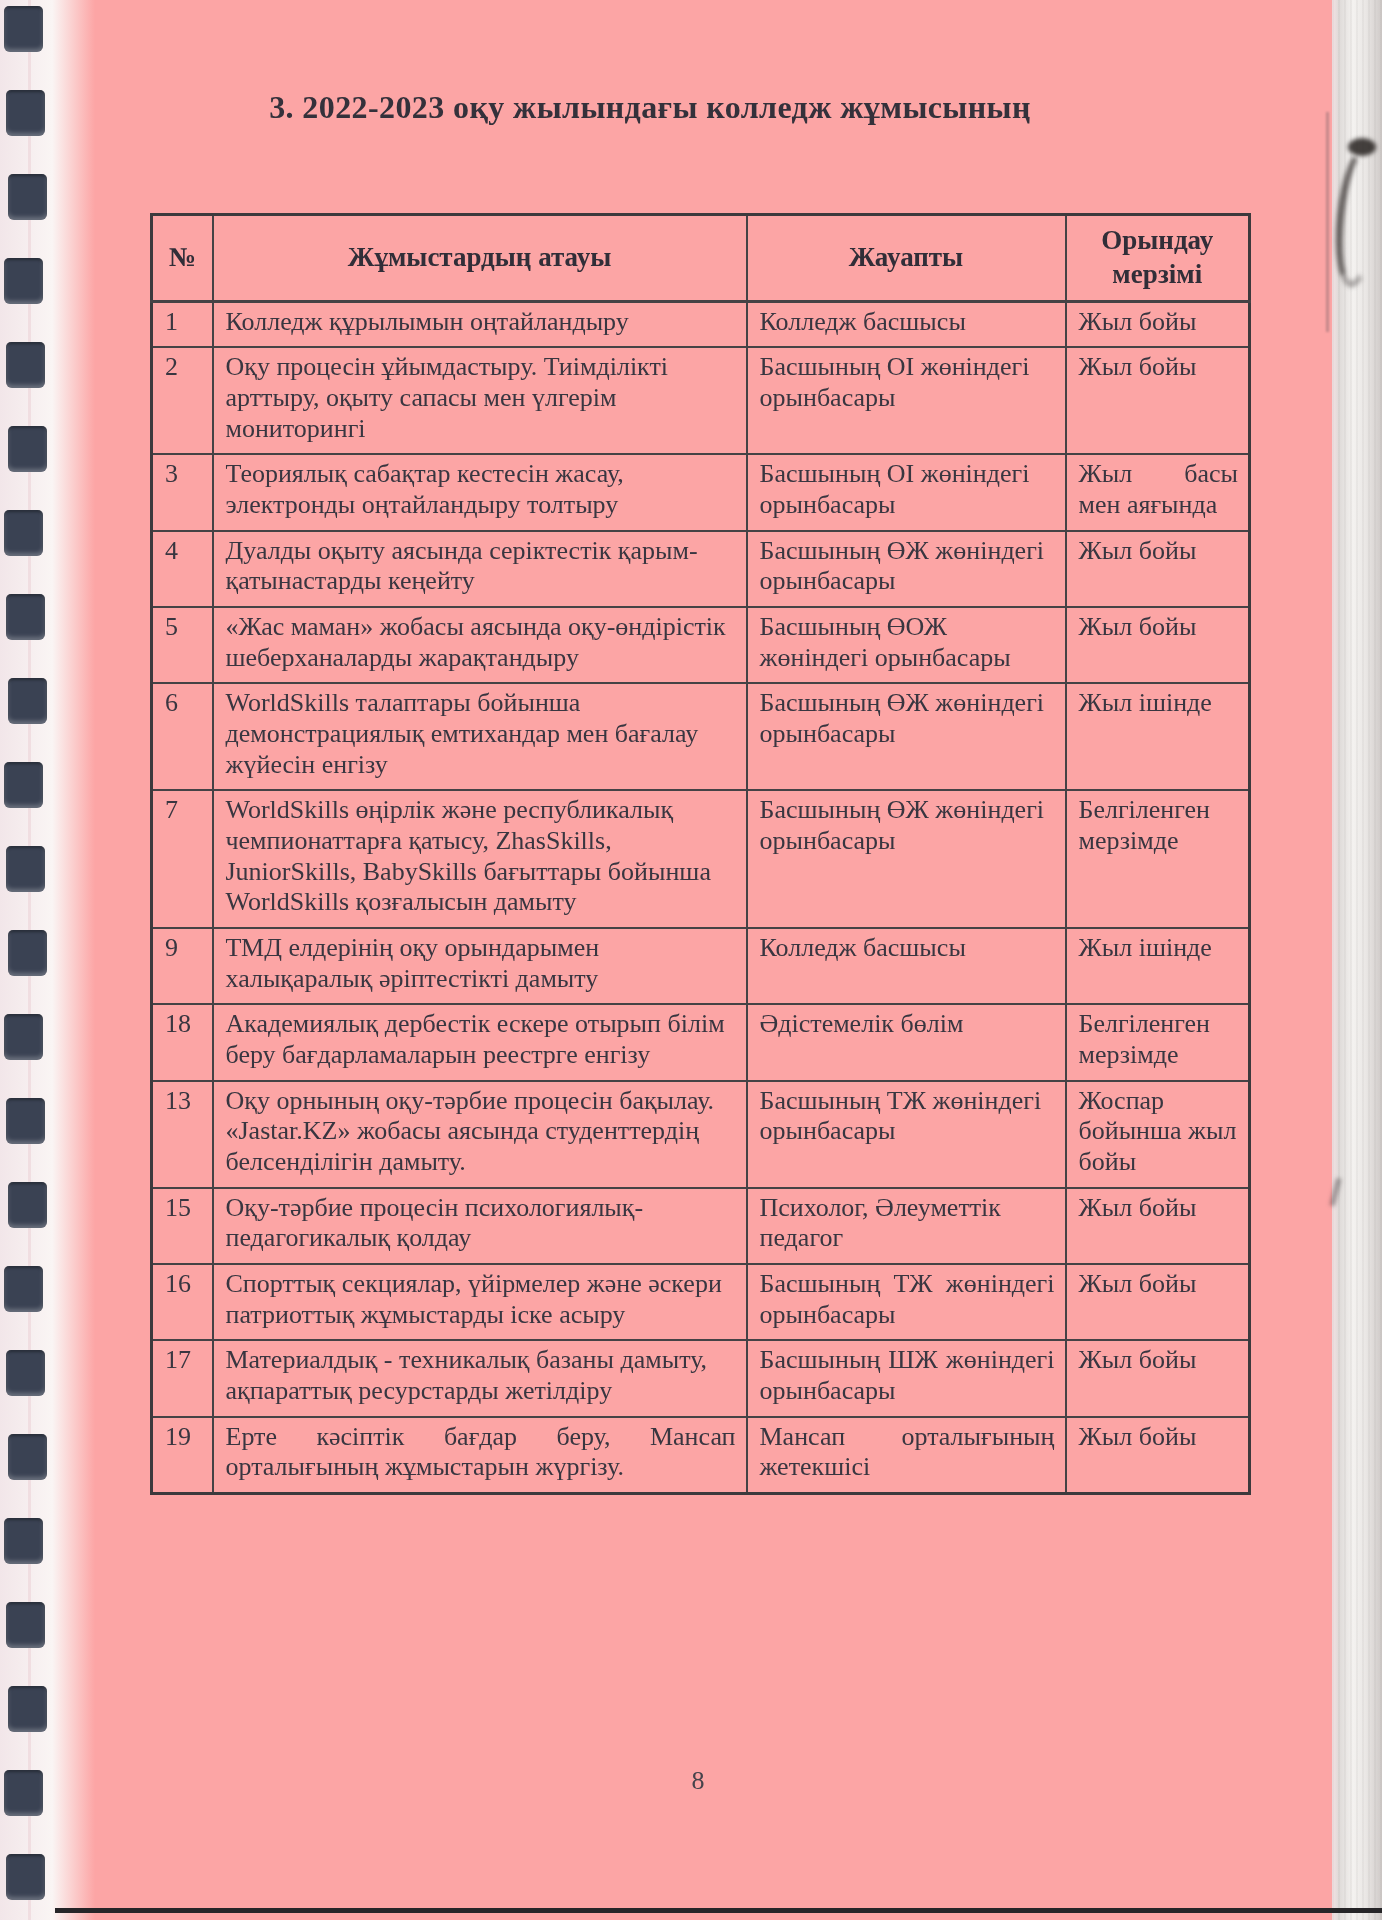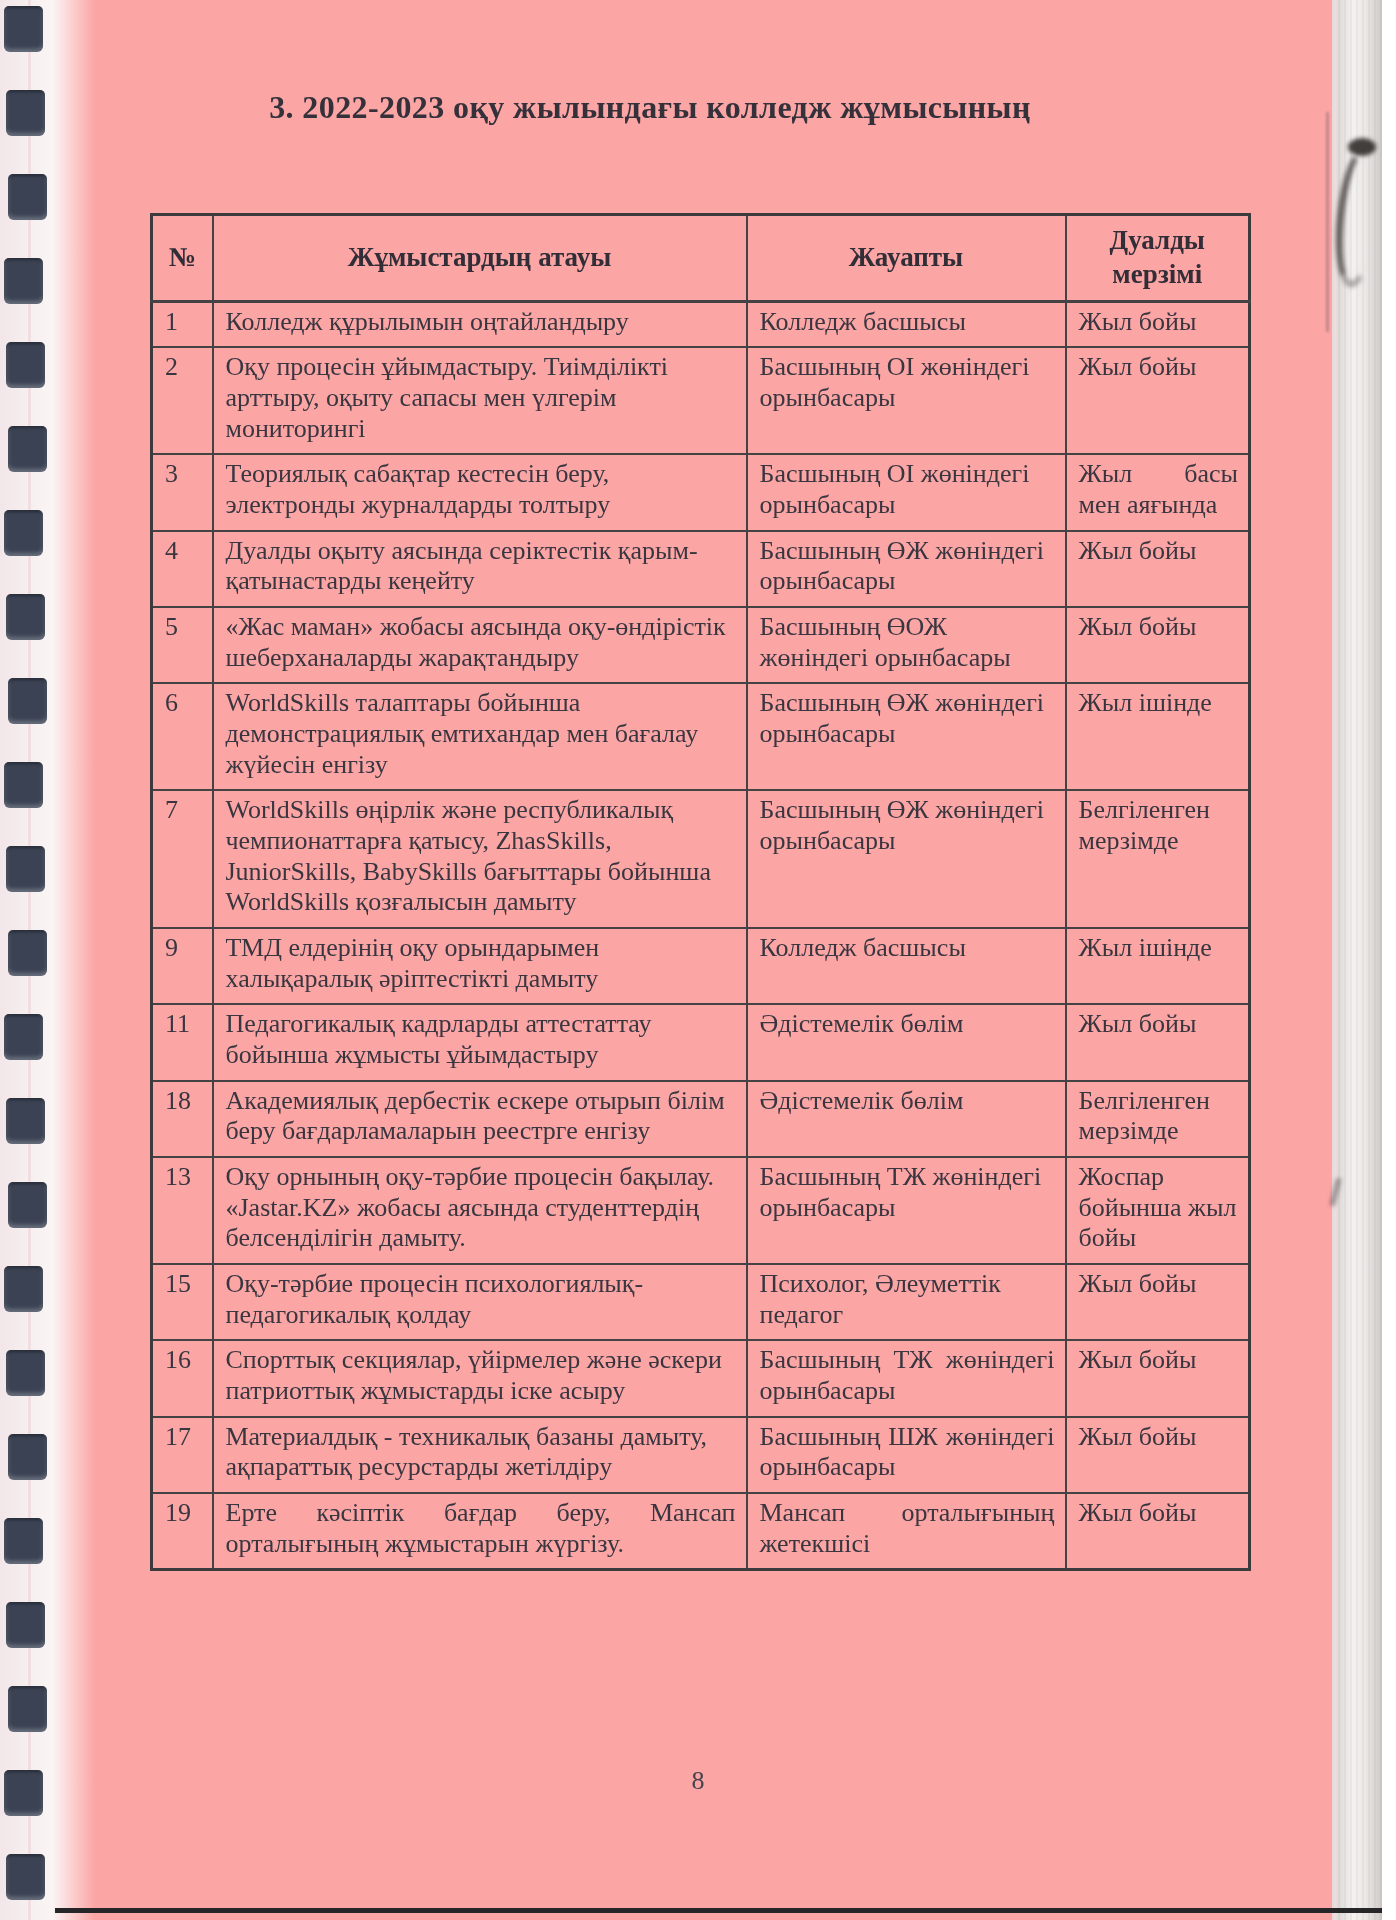--- a/index.html
+++ b/index.html
@@ -152,39 +152,39 @@
         <col class="w-no">
         <col class="w-name">
         <col class="w-resp">
         <col class="w-term">
       </colgroup>
     <thead>
       <tr>
         <th>№</th>
         <th>Жұмыстардың атауы</th>
         <th>Жауапты</th>
-        <th>Дуалды мерзімі</th>
+        <th>Орындау мерзімі</th>
       </tr>
     </thead>
     <tbody>
       <tr>
         <td class="c-no">1</td>
         <td class="c-name">Колледж құрылымын оңтайландыру</td>
         <td class="c-resp">Колледж басшысы</td>
         <td class="c-term">Жыл бойы</td>
       </tr>
       <tr>
         <td class="c-no">2</td>
         <td class="c-name">Оқу процесін ұйымдастыру. Тиімділікті арттыру, оқыту сапасы мен үлгерім мониторингі</td>
         <td class="c-resp">Басшының ОІ жөніндегі орынбасары</td>
         <td class="c-term">Жыл бойы</td>
       </tr>
       <tr>
         <td class="c-no">3</td>
-        <td class="c-name">Теориялық сабақтар кестесін беру, электронды журналдарды толтыру</td>
+        <td class="c-name">Теориялық сабақтар кестесін жасау, электронды оңтайландыру толтыру</td>
         <td class="c-resp">Басшының ОІ жөніндегі орынбасары</td>
         <td class="c-term just">Жыл басы мен аяғында</td>
       </tr>
       <tr>
         <td class="c-no">4</td>
         <td class="c-name">Дуалды оқыту аясында серіктестік қарым-қатынастарды кеңейту</td>
         <td class="c-resp">Басшының ӨЖ жөніндегі орынбасары</td>
         <td class="c-term">Жыл бойы</td>
       </tr>
       <tr>
@@ -205,26 +205,20 @@
         <td class="c-resp">Басшының ӨЖ жөніндегі орынбасары</td>
         <td class="c-term">Белгіленген мерзімде</td>
       </tr>
       <tr>
         <td class="c-no">9</td>
         <td class="c-name">ТМД елдерінің оқу орындарымен халықаралық әріптестікті дамыту</td>
         <td class="c-resp">Колледж басшысы</td>
         <td class="c-term">Жыл ішінде</td>
       </tr>
       <tr>
-        <td class="c-no">11</td>
-        <td class="c-name">Педагогикалық кадрларды аттестаттау бойынша жұмысты ұйымдастыру</td>
-        <td class="c-resp">Әдістемелік бөлім</td>
-        <td class="c-term">Жыл бойы</td>
-      </tr>
-      <tr>
         <td class="c-no">18</td>
         <td class="c-name">Академиялық дербестік ескере отырып білім беру бағдарламаларын реестрге енгізу</td>
         <td class="c-resp">Әдістемелік бөлім</td>
         <td class="c-term">Белгіленген мерзімде</td>
       </tr>
       <tr>
         <td class="c-no">13</td>
         <td class="c-name">Оқу орнының оқу-тәрбие процесін бақылау. «Jastar.KZ» жобасы аясында студенттердің белсенділігін дамыту.</td>
         <td class="c-resp">Басшының ТЖ жөніндегі орынбасары</td>
         <td class="c-term">Жоспар бойынша жыл бойы</td>

